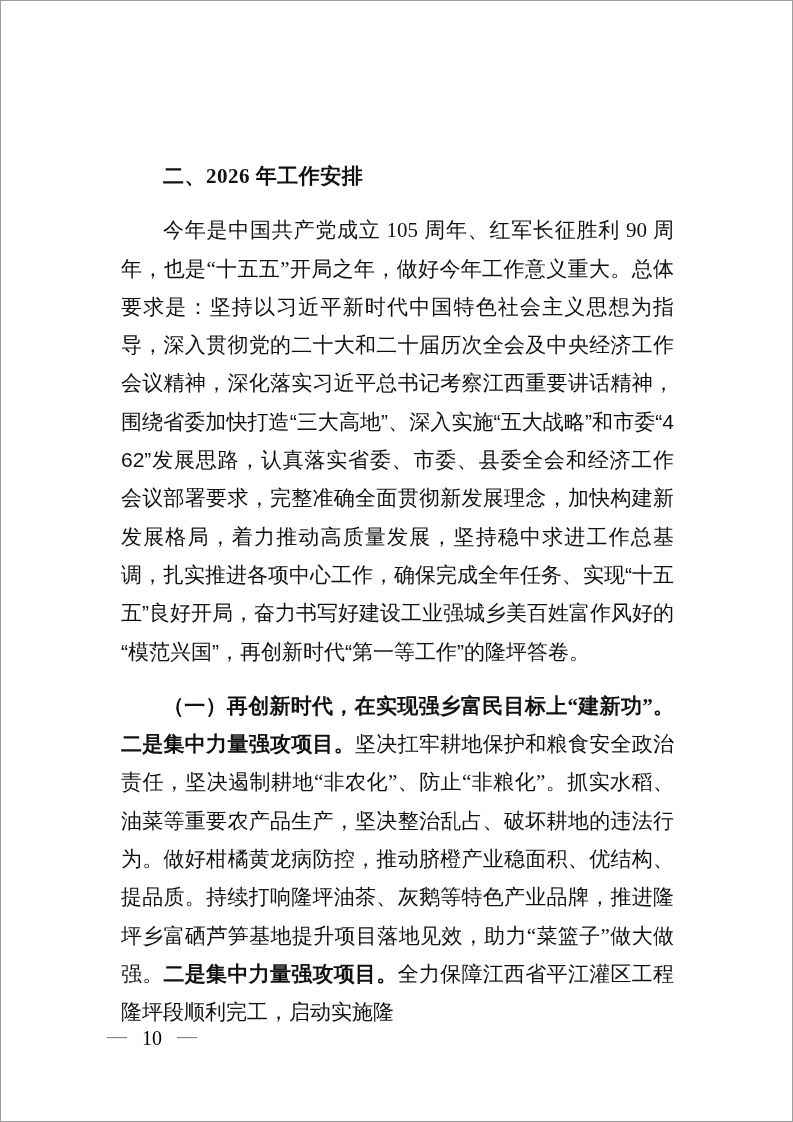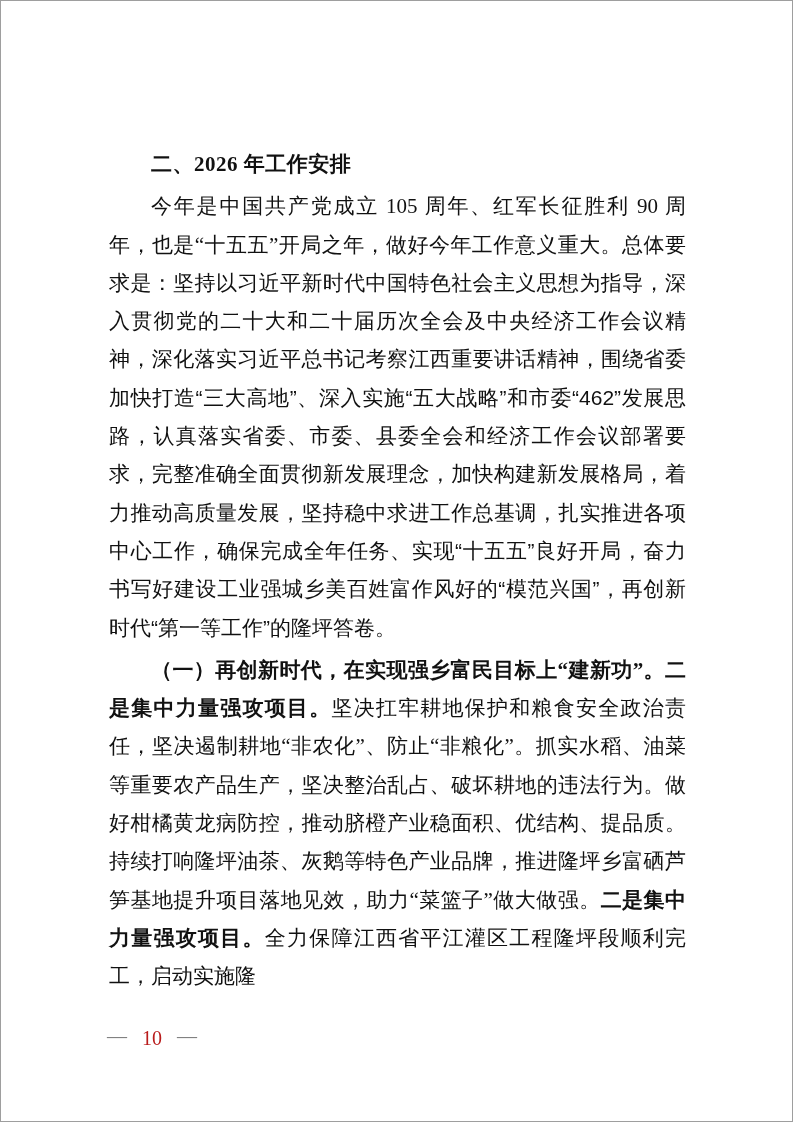--- a/index.html
+++ b/index.html
@@ -17,21 +17,21 @@
     overflow: hidden;
     color: #000000;
   }
   .content {
     position: absolute;
     left: 104px;
     top: 140px;
     width: 585px;
   }
   .content p {
-    margin: 4px;
+    margin: 16px;
     font-size: 21px;
     line-height: 38.3px;
     text-align: justify;
     text-justify: inter-ideograph;
     font-family: "Liberation Serif", "DejaVu Serif", serif;
     color: #111111;
     word-break: break-all;
   }
   .heading {
     font-weight: 700;
@@ -60,21 +60,21 @@
     align-items: center;
     gap: 15px;
     font-family: "Liberation Serif", "DejaVu Serif", serif;
     font-size: 20px;
   }
   .footer .dash {
     color: #7a7a7a;
     transform: translateY(-2px);
   }
   .footer .pagenum {
-    color: #b91c1c;
+    color: #000000;
   }
 </style>
 </head>
 <body>
 
 <div class="page">
   <div class="content">
 
     <p class="heading indent">二、2026 年工作安排</p>
 

